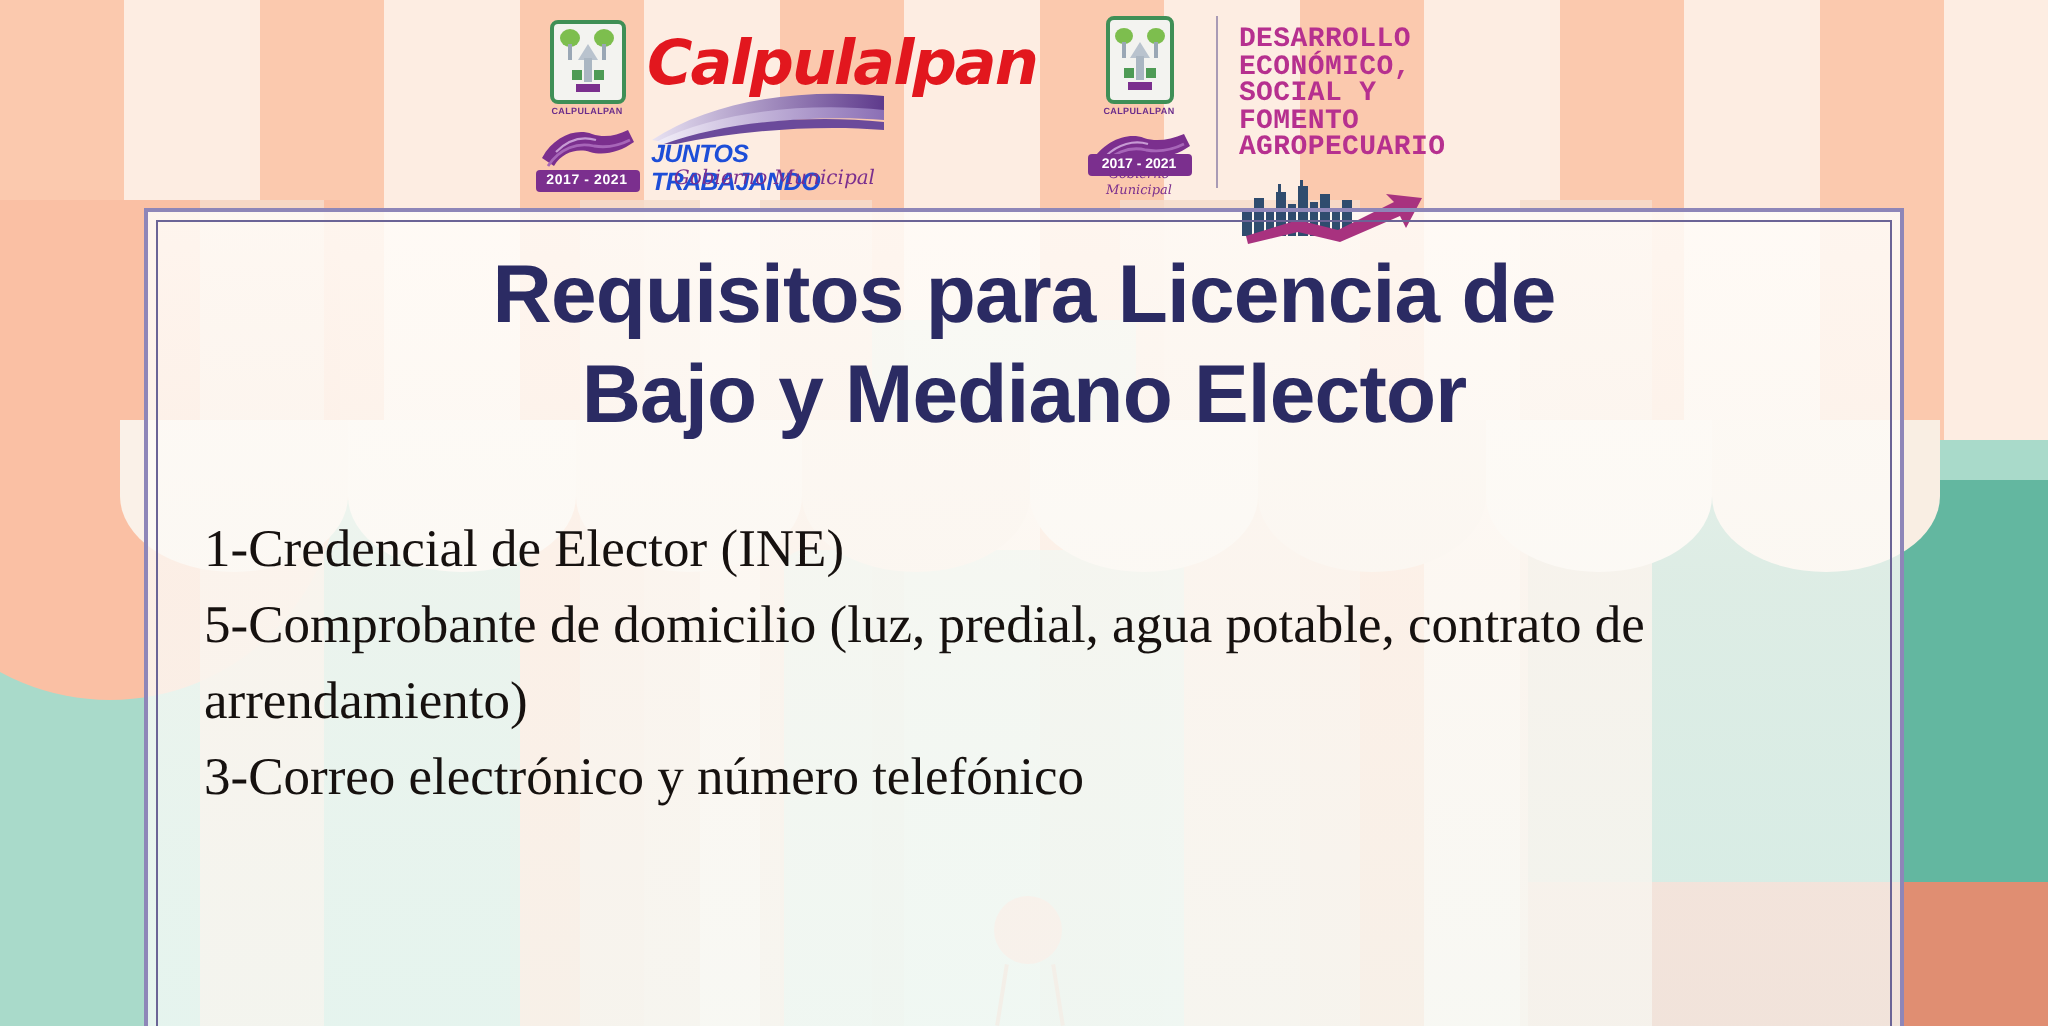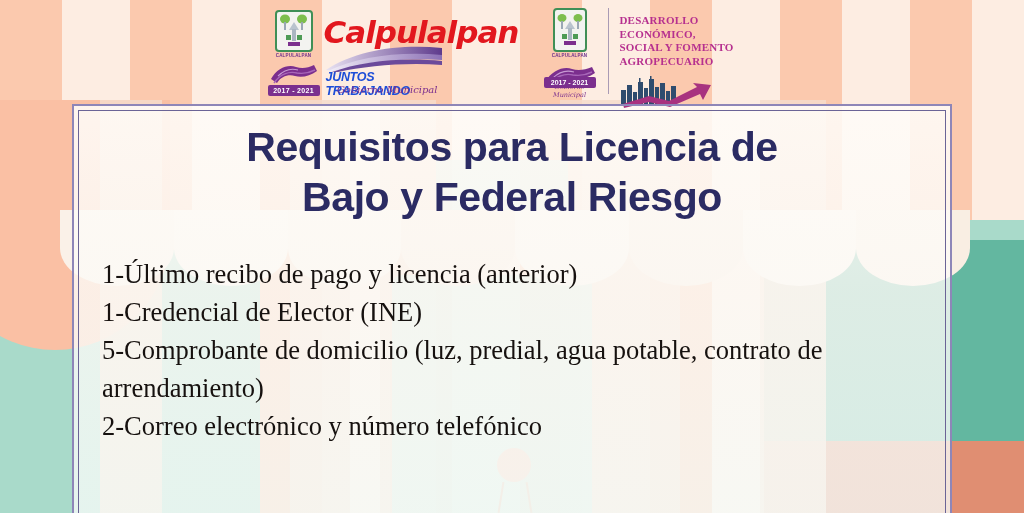--- a/index.html
+++ b/index.html
@@ -79,22 +79,22 @@
   .logo-dep{position:relative;width:215px;height:92px;display:flex;align-items:flex-start;gap:10px;}
   .dep-crest{position:relative;width:56px;height:92px;}
   .dep-crest .crest{width:34px;height:44px;margin:2px auto 0;}
   .dep-hands{position:relative;width:56px;height:34px;margin-top:2px;}
   .dep-years{position:absolute;left:2px;bottom:10px;width:52px;height:11px;background:#7B2F8E;
      border-radius:2px;color:#fff;font-size:7px;font-weight:bold;text-align:center;line-height:11px;}
   .dep-gob{position:absolute;left:2px;bottom:-1px;width:52px;text-align:center;
      font-size:6.5px;font-style:italic;color:#7B2F8E;font-family:"DejaVu Serif",serif;}
   .divider{width:2px;height:86px;background:#A99BB5;margin-top:2px;}
   .dep-text{position:relative;width:140px;padding-top:8px;}
-  .dep-line{font-size:11px;font-weight:bold;color:#B6308F;letter-spacing:.2px;
-     line-height:13.5px;font-family:Liberation Serif, serif;}
+  .dep-line{font-size:14px;font-weight:bold;color:#B6308F;letter-spacing:.2px;
+     line-height:13.5px;font-family:Liberation Mono, monospace;}
   .skyline{margin-top:8px;width:96px;height:32px;}
 
   
   .content{position:absolute;left:78px;top:110px;width:868px;height:422px;padding-left:20px;}
   .title{position:absolute;left:0;top:12px;width:868px;text-align:center;
      color:#2B2B63;font-weight:bold;font-size:41px;line-height:50px;
      font-family:"Liberation Sans",sans-serif;letter-spacing:-.4px;}
   .title .l2{display:block;}
   .reqs{position:absolute;left:24px;top:145px;width:846px;
      color:#16110F;font-size:26.5px;line-height:38px;
@@ -251,24 +251,23 @@
 
     </div>
   </div>
 
   <div class="frame-outer"></div>
   <div class="frame-inner"></div>
 
   <div class="content">
     <div class="title">
       <span>Requisitos para Licencia de</span>
-      <span class="l2">Bajo y Federal Riesgo</span>
+      <span class="l2">Bajo y Mediano Elector</span>
     </div>
 
     <div class="reqs">
-      <span class="req">1-Último recibo de pago y licencia (anterior)</span>
       <span class="req">1-Credencial de Elector (INE)</span>
       <span class="req">5-Comprobante de domicilio (luz, predial, agua potable, contrato de arrendamiento)</span>
-      <span class="req">2-Correo electrónico y número telefónico</span>
+      <span class="req">3-Correo electrónico y número telefónico</span>
     </div>
   </div>
 
 </div>
 
 </body></html>

